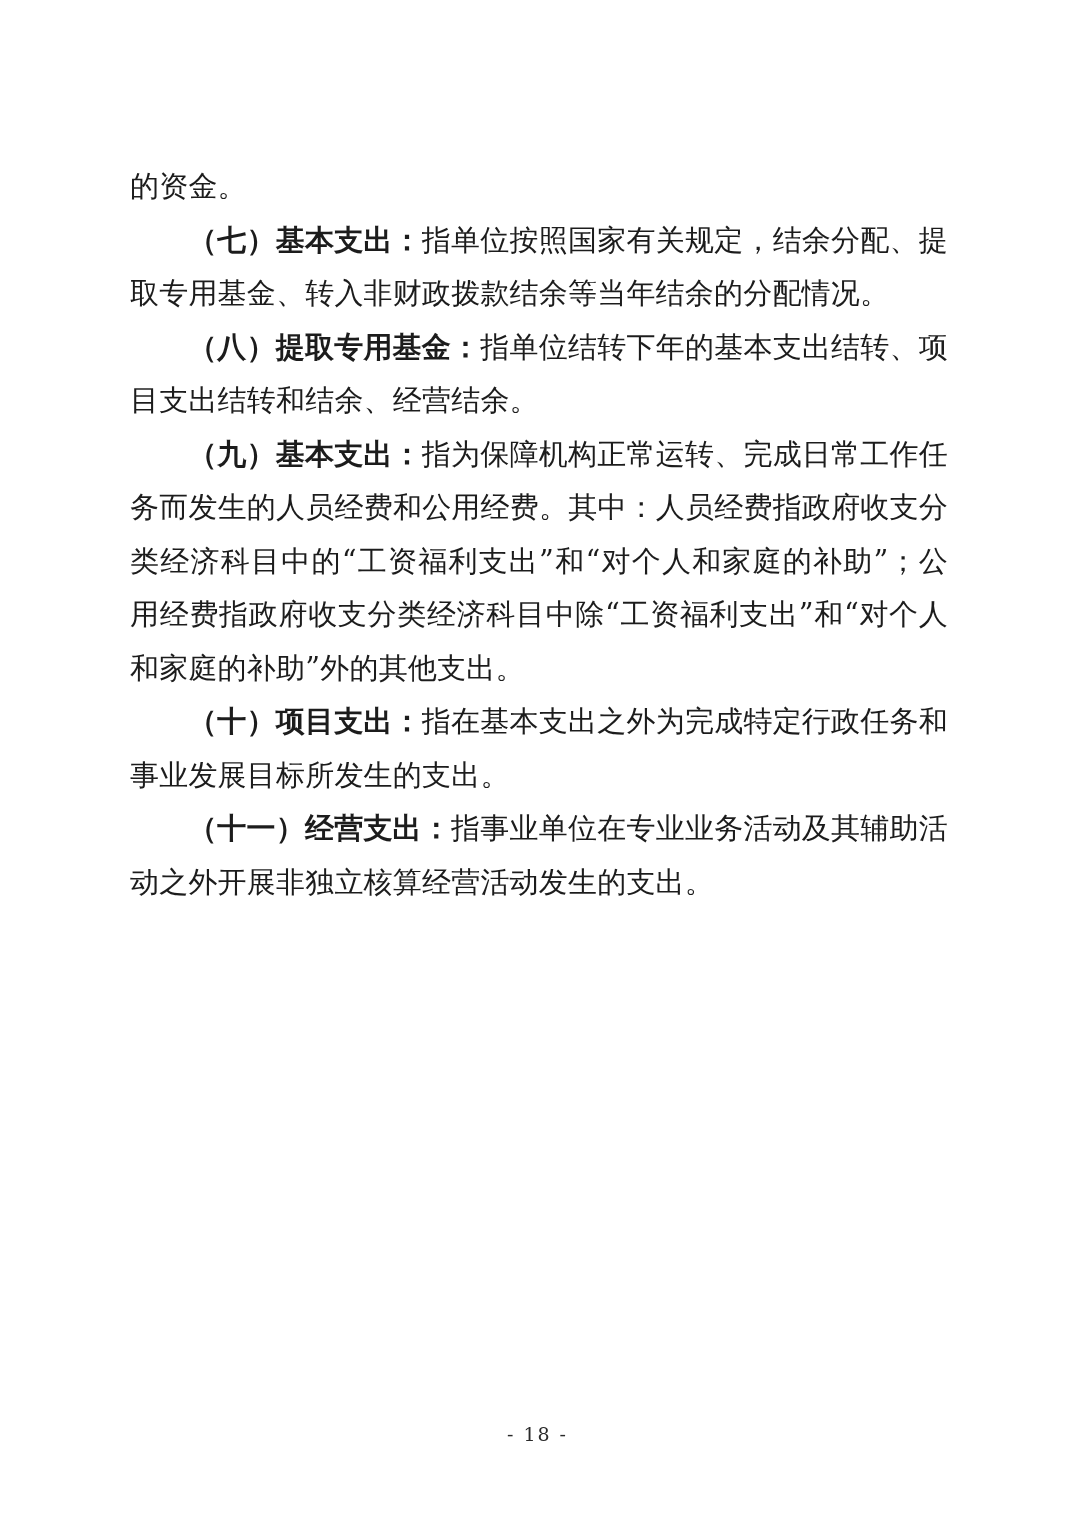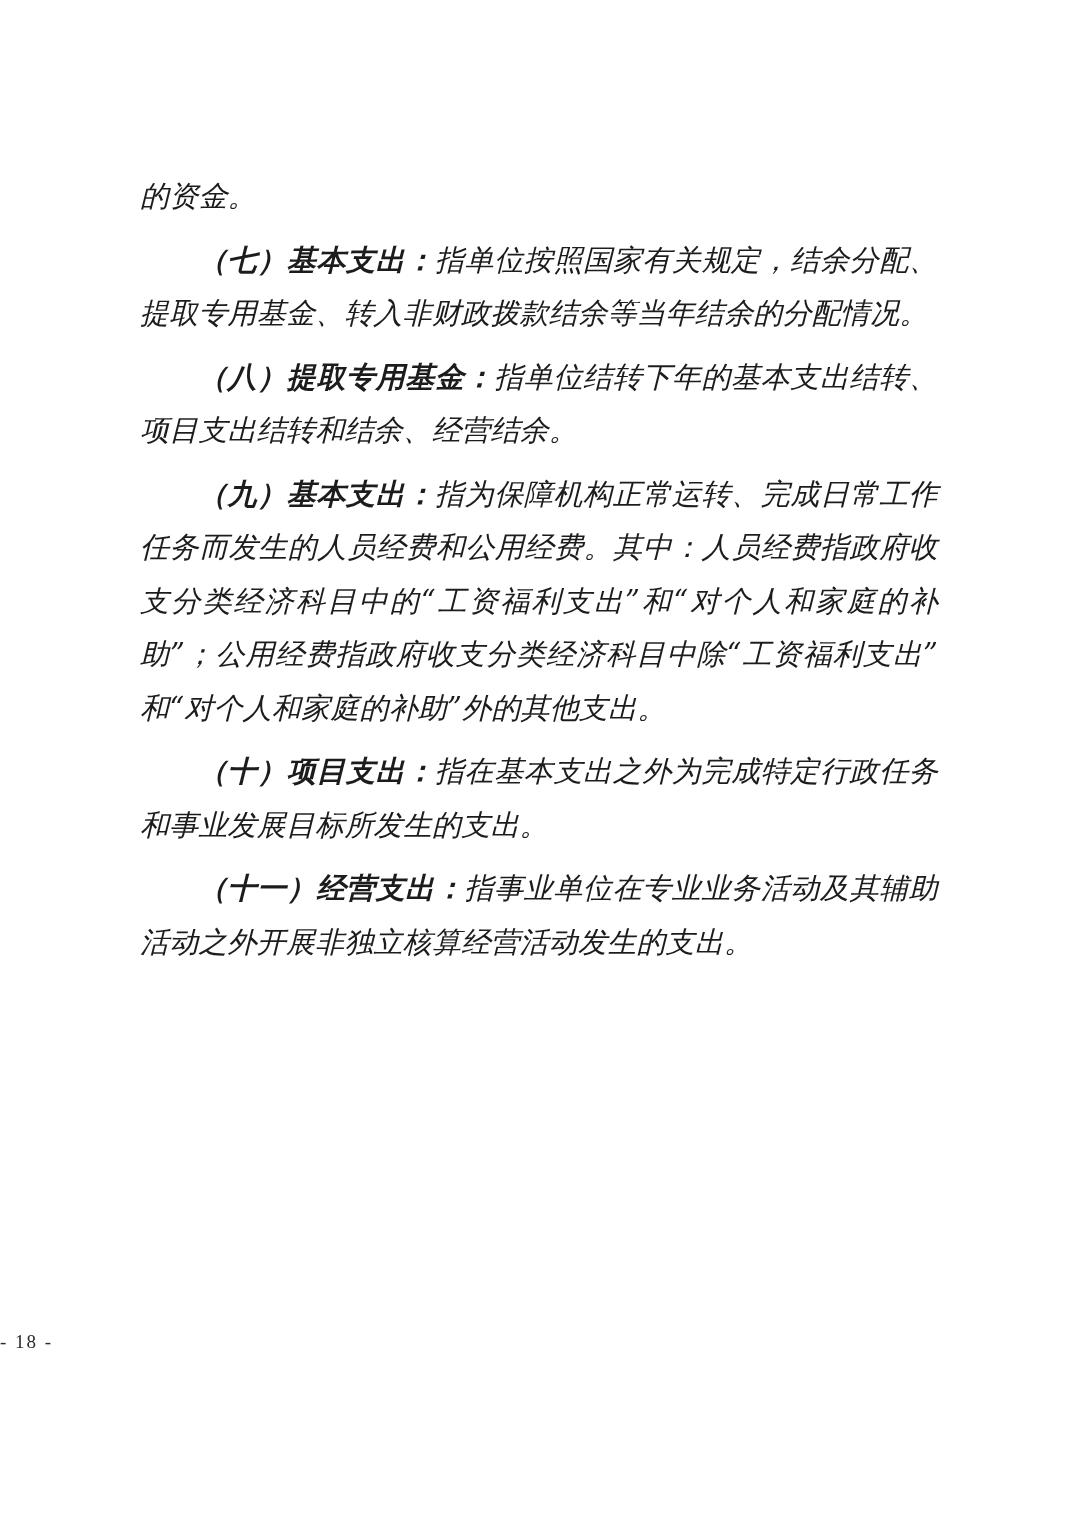--- a/index.html
+++ b/index.html
@@ -17,44 +17,42 @@
     font-family: "DejaVu Serif", "Liberation Serif", serif;
     color: #1c1c1c;
   }
   .content {
     position: absolute;
     left: 130px;
     top: 160px;
     width: 818px;
   }
   .para {
-    margin: 10px;
+    margin: 0;
     font-size: 29px;
     line-height: 53.5px;
     letter-spacing: 0.2px;
     text-align: justify;
     text-justify: inter-ideograph;
-    font-style: italic;
   }
   .para.indent {
     text-indent: 2em;
   }
   .para .head {
     font-weight: 700;
   }
   .footer {
     position: absolute;
-    top: 1331px;
+    top: 1423px;
     left: 0;
     width: 100%;
-    text-align: left;
+    text-align: center;
     font-size: 19px;
     letter-spacing: 2px;
     color: #2a2a2a;
-    font-family: Liberation Serif, serif;
   }
 </style>
 </head>
 <body>
 
 <div class="page">
   <div class="content" id="doc">
       <p class="para"><span>的资金。</span></p>
       <p class="para indent"><b class="head">（七）基本支出：</b><span>指单位按照国家有关规定，结余分配、提取专用基金、转入非财政拨款结余等当年结余的分配情况。</span></p>
       <p class="para indent"><b class="head">（八）提取专用基金：</b><span>指单位结转下年的基本支出结转、项目支出结转和结余、经营结余。</span></p>

